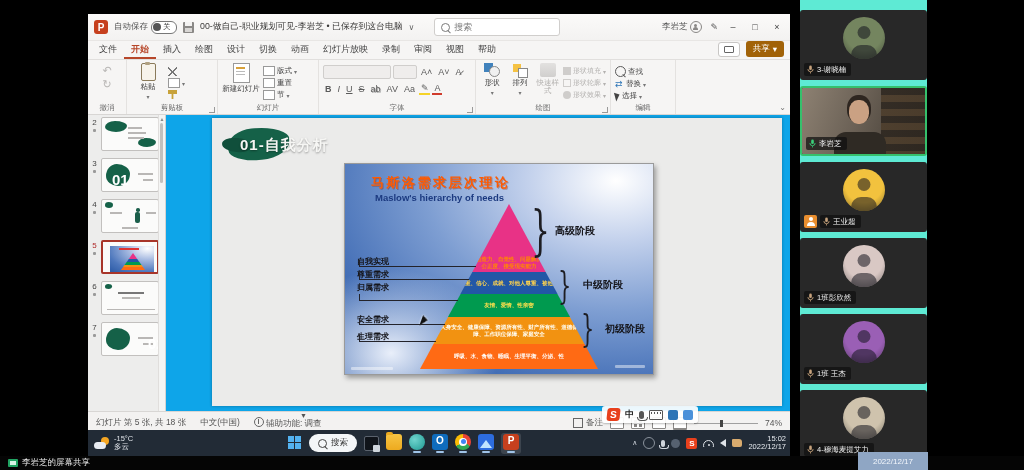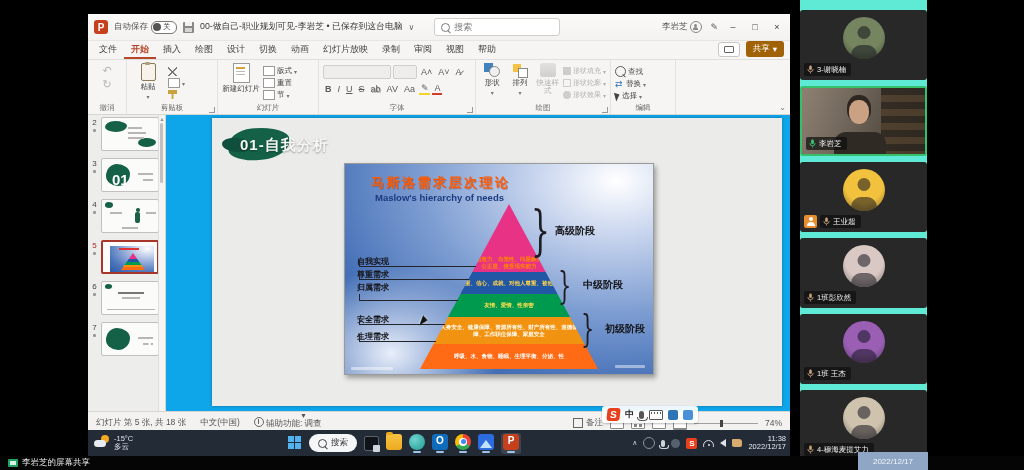--- a/index.html
+++ b/index.html
@@ -129,21 +129,21 @@
   .sogou{position:absolute;right:92px;top:-6px;height:17px;display:flex;align-items:center;gap:5px;background:rgba(255,255,255,.92);border-radius:3px;padding:0 5px;box-shadow:0 1px 2px rgba(0,0,0,.25);}
   .sogou .slogo{width:13px;height:13px;background:#e8401c;border-radius:3px;color:#fff;font-weight:bold;font-size:10px;display:flex;align-items:center;justify-content:center;transform:skewX(-6deg);}
   .sogou .zh{font-size:9px;color:#222;font-weight:bold;}
   .sogou .smic{width:5px;height:8px;border-radius:2.5px;background:#555;position:relative;}
   .sogou .smic:after{content:"";position:absolute;left:-2px;bottom:-2px;width:9px;height:3px;border:1px solid #555;border-top:none;border-radius:0 0 4px 4px;}
   .sogou .skb{width:12px;height:8px;border:1px solid #555;border-radius:1px;background:repeating-linear-gradient(90deg,#555 0 1px,transparent 1px 3px) 1px 1px/10px 2px no-repeat;}
   .sogou .stool{width:10px;height:10px;background:#2e75b6;border-radius:2px;}
   .sogou .stool2{width:10px;height:10px;background:#4a90d9;border-radius:2px;}
   
   .taskbar{position:absolute;left:88px;top:430px;width:702px;height:26px;background:#222b36;display:flex;align-items:center;color:#dfe3e8;}
-  .weather{display:flex;align-items:flex-start;gap:4px;margin-left:6px;font-size:7.5px;line-height:8.5px;}
+  .weather{display:flex;align-items:center;gap:4px;margin-left:6px;font-size:7.5px;line-height:8.5px;}
   .sun-cloud{width:16px;height:12px;position:relative;}
   .sun-cloud:before{content:"";position:absolute;right:1px;top:0;width:8px;height:8px;border-radius:50%;background:#f5a623;}
   .sun-cloud:after{content:"";position:absolute;left:0;bottom:0;width:12px;height:7px;border-radius:5px;background:#e8ecf2;}
   .tb-center{position:absolute;left:200px;display:flex;align-items:center;gap:7px;height:100%;}
   .start-ico{width:14px;height:14px;display:grid;grid-template-columns:6px 6px;grid-template-rows:6px 6px;gap:1px;}
   .start-ico i{background:#53b2f0;}
   .tb-search-pill{height:18px;background:#f4f6f8;border-radius:9px;display:flex;align-items:center;gap:4px;padding:0 9px;color:#333;font-size:8.5px;}
   .tb-search-pill .mag{border-color:#444;}
   .tb-search-pill .mag:after{background:#444;}
   .taskview-ico{width:13px;height:13px;background:#10141a;border:1px solid #5a626d;border-radius:2px;position:relative;}
@@ -594,21 +594,21 @@
   </div>
   <div class="tb-tray">
     <span class="tray-chev">∧</span>
     <span class="tray-dot"></span>
     <span class="tray-mic"></span>
     <span class="tray-dim"></span>
     <span class="tray-sogou">S</span>
     <span class="tray-wifi"></span>
     <span class="tray-vol"></span>
     <span class="tray-bag"></span>
-    <span class="clock"><span>11:38</span><br><span>2022/12/17</span></span>
+    <span class="clock"><span>15:02</span><br><span>2022/12/17</span></span>
   </div>
 </div>
 
 <div class="meet-panel" id="meet-panel">
     <div class="ptile" style="top: 10px;">
       <div class="ava" style="background: radial-gradient(circle at 50% 35%, rgb(116, 133, 95) 0px, rgb(116, 133, 95) 55%, rgba(0, 0, 0, 0.45) 140%);">
         <span class="fig-h"></span>
         <span class="fig-b"></span>
       </div>
       <span class="npill">

